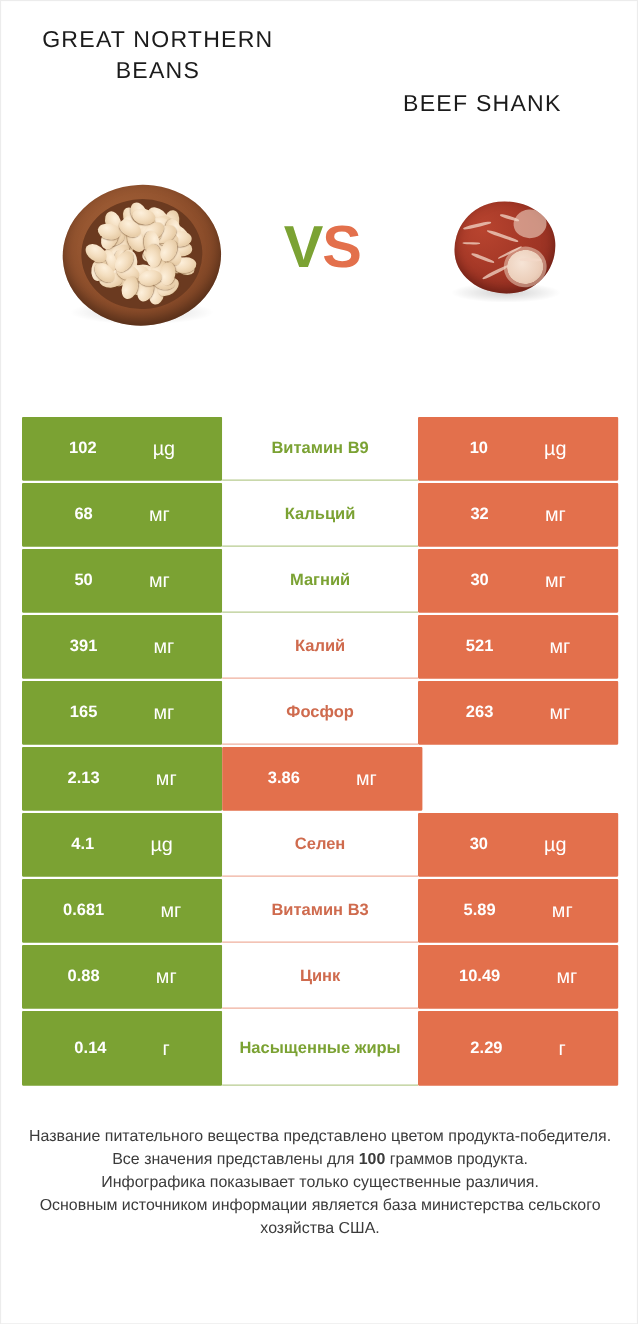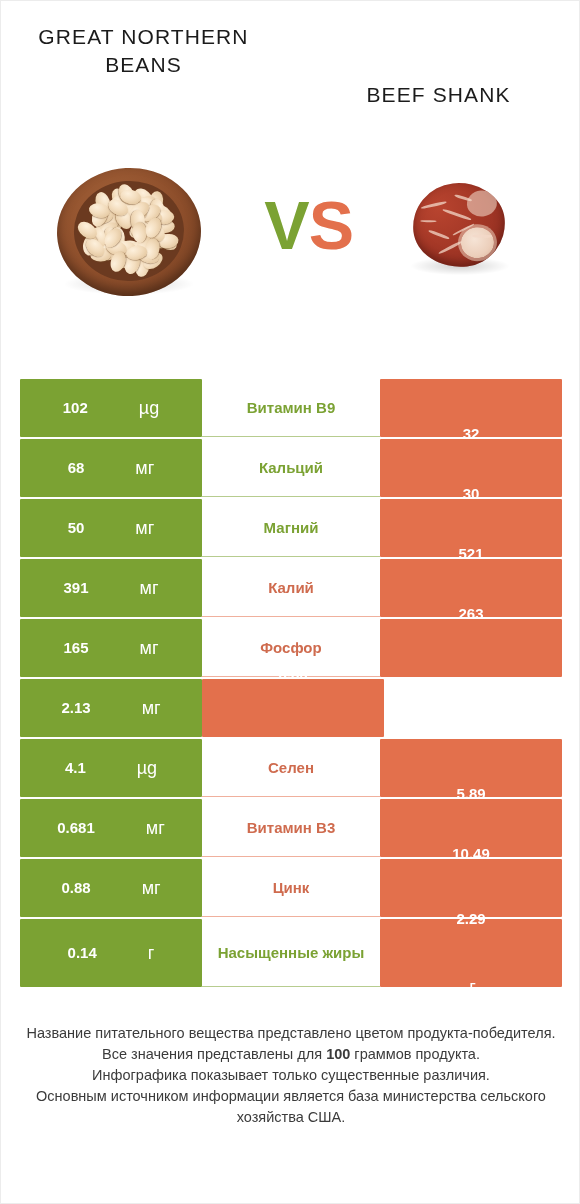--- a/index.html
+++ b/index.html
@@ -85,22 +85,22 @@
     border-radius: 50%;
     background: radial-gradient(ellipse at 35% 30%, #fdf0dc 0%, #f3ddbe 45%, #ddbe93 100%);
     box-shadow: 0 1px 1px rgba(110,70,35,0.45);
   }
 
   .vs {
     position: absolute;
     left: 232px;
     top: 38px;
     width: 120px;
-    text-align: right;
-    font-size: 68px;
+    text-align: center;
+    font-size: 54px;
     font-weight: 700;
     letter-spacing: -1px;
     line-height: 72px;
   }
   .vs .v { color: #7ba233; }
   .vs .s { color: #e3704c; }
 
   .shank-wrap {
     position: absolute;
     left: 404px;
@@ -185,21 +185,20 @@
     flex-direction: column;
     border-bottom: 1px solid rgba(123,162,51,0.55);
   }
   .cell-mid.win-right { border-bottom-color: rgba(227,112,76,0.55); }
   .cell-right {
     width: 182px;
     background: #e3704c;
     color: #ffffff;
     font-weight: 700;
     border-radius: 1px;
-    flex-direction: column;
   }
   .label-green  { color: #7ba233; }
   .label-orange { color: #cf6b4e; }
 
   .unit { font-weight: 400; font-size: 18px; margin-left: 3px; }
 
   
   .footer {
     position: absolute;
     top: 1022px;

